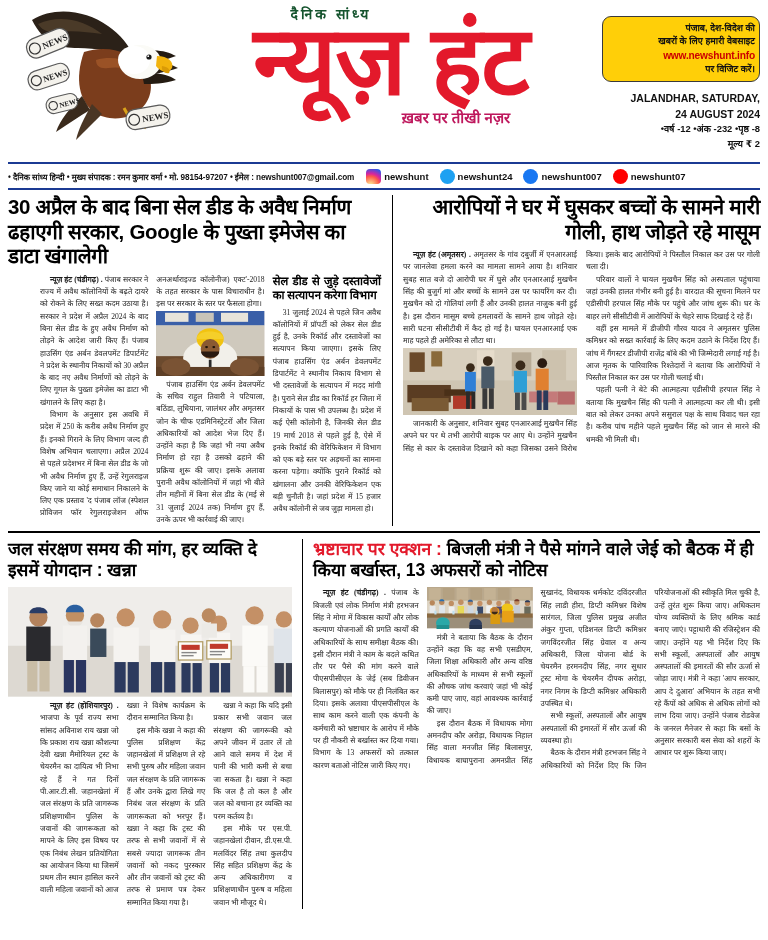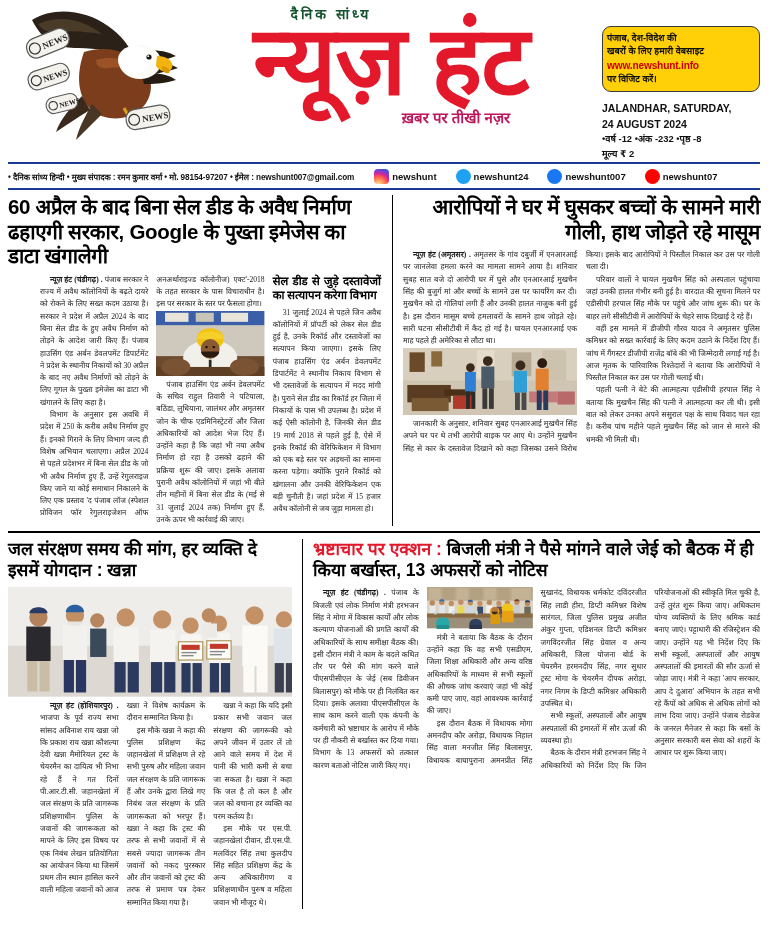--- a/index.html
+++ b/index.html
@@ -16,36 +16,36 @@
   .eagle-box{width:172px;height:150px;position:relative;flex:0 0 172px;}
   .eagle-svg{position:absolute;left:4px;top:4px;}
   .title-box{flex:1 1 auto;position:relative;text-align:center;padding-top:4px;}
   .kicker{font-size:14px;font-weight:700;letter-spacing:3px;color:#14532d;margin-left:-120px;margin-bottom:-6px;}
   .nameplate{
     font-family:"Liberation Sans","DejaVu Sans",sans-serif;
     font-size:96px;line-height:0.92;font-weight:700;color:#e3192b;
     letter-spacing:-1px;margin:0;padding:0;white-space:nowrap;
   }
   .tagline{font-size:15px;font-weight:700;color:#be185d;margin-top:2px;margin-left:130px;}
-  .info-box{flex:0 0 158px;padding-top:26px;text-align:left;}
+  .info-box{flex:0 0 158px;padding-top:16px;text-align:right;}
   .web-badge{
     background:#ffcf08;border:1.5px solid #3a3a3a;border-radius:9px;
     padding:5px 4px 4px;font-size:9.2px;font-weight:700;line-height:1.45;color:#111;
   }
   .web-badge .url{color:#cc0000;font-size:10.2px;display:block;letter-spacing:-0.2px;}
   .dateline{margin-top:9px;font-size:10.5px;font-weight:700;line-height:1.5;color:#111;}
   .issueline{font-size:9.4px;font-weight:700;line-height:1.55;}
 
   
   .strip-rule{height:2px;background:#1b3a93;margin:0 0 2px;}
   .contact-row{display:flex;align-items:center;height:20px;gap:0;}
   .contact-text{font-size:8.2px;font-weight:600;white-space:nowrap;color:#111;letter-spacing:-0.1px;}
   .contact-text b{font-weight:700;}
   .socials{display:flex;align-items:center;gap:4px;margin-left:12px;}
-  .soc{display:flex;align-items:center;gap:3px;margin-left:8px;}
+  .soc{display:flex;align-items:center;gap:3px;}
   .soc-ico{width:15px;height:15px;border-radius:4px;display:inline-block;flex:0 0 15px;position:relative;}
   .soc-label{font-size:9.5px;font-weight:700;color:#111;margin-right:7px;}
   .ico-ig{background:radial-gradient(circle at 30% 107%,#fdf497 0%,#fd5949 45%,#d6249f 60%,#285AEB 90%);}
   .ico-tw{background:#1da1f2;border-radius:50%;}
   .ico-fb{background:#1877f2;border-radius:50%;}
   .ico-yt{background:#ff0000;border-radius:50%;}
   .strip-rule2{height:2px;background:#1b3a93;margin:2px 0 5px;}
 
   
   .toprow{display:flex;gap:0;}
@@ -189,21 +189,21 @@
         <span class="soc-ico ico-yt"></span>
         <span class="soc-label">newshunt07</span>
       </div>
     </div>
   </div>
   <div class="strip-rule2"></div>
 
   <div class="toprow">
 
     <div class="story-left">
-      <h1 class="hl left">60 अप्रैल के बाद बिना सेल डीड के अवैध निर्माण ढहाएगी सरकार, Google के पुख्ता इमेजेस का डाटा खंगालेगी</h1>
+      <h1 class="hl left">30 अप्रैल के बाद बिना सेल डीड के अवैध निर्माण ढहाएगी सरकार, Google के पुख्ता इमेजेस का डाटा खंगालेगी</h1>
 
       <div class="cols3">
         <div class="body-txt">
           <p><span class="dateline-in">न्यूज़ हंट (चंडीगढ़) .</span> <span>पंजाब सरकार ने राज्य में अवैध कॉलोनियों के बढ़ते दायरे को रोकने के लिए सख्त कदम उठाया है। सरकार ने प्रदेश में अप्रैल 2024 के बाद बिना सेल डीड के हुए अवैध निर्माण को तोड़ने के आदेश जारी किए हैं। पंजाब हाउसिंग एंड अर्बन डेवलपमेंट डिपार्टमेंट ने प्रदेश के स्थानीय निकायों को 30 अप्रैल के बाद नए अवैध निर्माणों को तोड़ने के लिए गूगल के पुख्ता इमेजेस का डाटा भी खंगालने के लिए कहा है।</span></p>
           <p>विभाग के अनुसार इस अवधि में प्रदेश में 250 के करीब अवैध निर्माण हुए हैं। इनको गिराने के लिए विभाग जल्द ही विशेष अभियान चलाएगा। अप्रैल 2024 से पहले प्रदेशभर में बिना सेल डीड के जो भी अवैध निर्माण हुए हैं, उन्हें रेगुलराइज किए जाने या कोई समाधान निकालने के लिए एक प्रस्ताव 'द पंजाब लॉज (स्पेशल प्रोविजन फॉर रेगुलराइजेशन ऑफ अनअर्थाराइज्ड कॉलोनीज) एक्ट'-2018 के तहत सरकार के पास विचाराधीन है। इस पर सरकार के स्तर पर फैसला होगा।</p>
 
           <div class="ph-wrap">
             <svg class="photo" viewBox="0 0 120 72" preserveAspectRatio="none">
               <rect width="120" height="72" fill="#d9d5cd"></rect>
               <rect x="0" y="0" width="120" height="16" fill="#3a5fa8"></rect>

